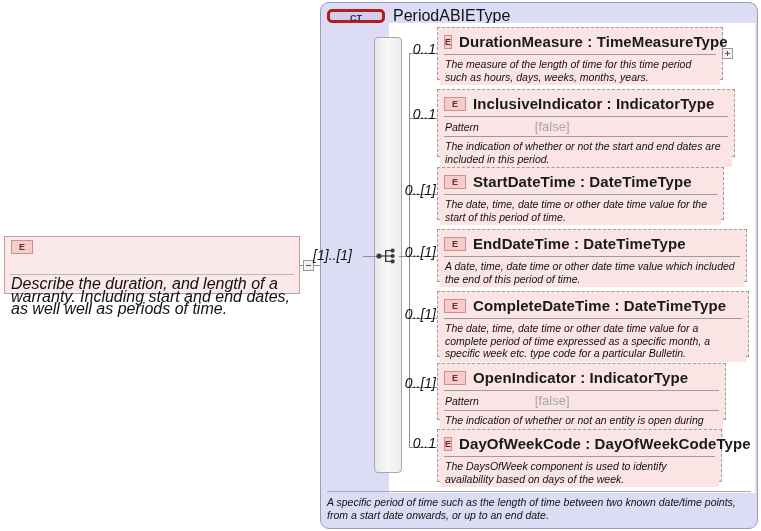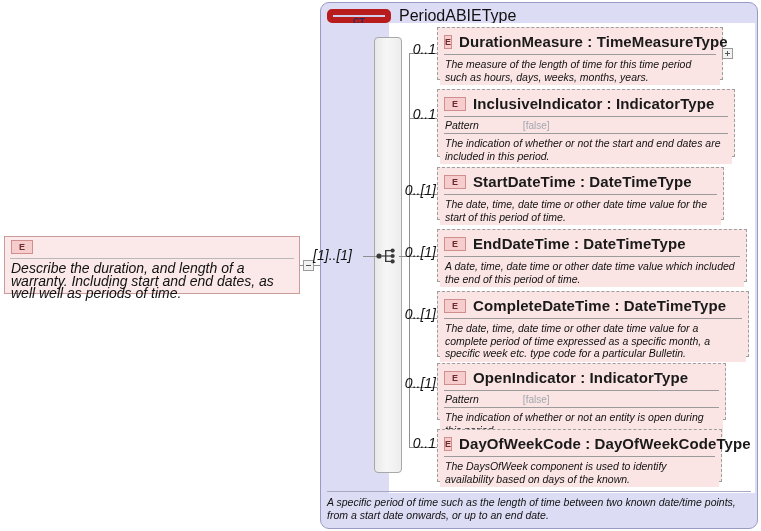--- a/index.html
+++ b/index.html
@@ -46,24 +46,24 @@
   }
   .ename{
     font-size:15px;
     font-weight:bold;
     color:#1a1a1a;
     white-space:nowrap;
     letter-spacing:0.1px;
   }
   .edesc{
     border-top:1px solid #b9b9b9;
-    margin:0 5px;
+    margin:16px 5px;
     padding:3px 1px 3px 1px;
     font-style:italic;
-    font-size:14px;
+    font-size:16px;
     line-height:12.5px;
     color:#111;
   }
 
   
   .ctbox{
     position:absolute;
     left:320px;top:2px;width:438px;height:527px;
     background:#dcdcf5;
     border:1px solid #9a9ac4;
@@ -72,21 +72,21 @@
   }
   .ct-head{
     position:absolute;left:6px;top:4px;
     display:flex;align-items:center;gap:8px;
   }
   .ctbadge{
     display:inline-block;
     min-width:26px;height:14px;line-height:12px;
     text-align:center;font-size:9px;font-weight:bold;
     color:#2b2b5e;background:#cfcff0;
-    border:6px solid #b91c1c;border-radius:5px;
+    border:3px solid #b91c1c;border-radius:5px;
     box-sizing:border-box;padding:0 20px;
   }
   .ct-title{font-size:16px;color:#111;white-space:nowrap;}
 
   
   .inner{
     position:absolute;
     left:4px;top:20px;width:430px;height:470px;
     background:#ffffff;
     box-sizing:border-box;
@@ -146,24 +146,24 @@
     font-style:italic;
     font-size:10.5px;
     line-height:12.5px;
     color:#111;
   }
   .card-pattern{
     border-top:1px solid #9b9b9b;
     margin:0 4px;
     padding:2px 1px 2px 1px;
     font-size:10.5px;
-    display:flex;gap:16px;align-items:baseline;
+    display:flex;gap:28px;align-items:baseline;
   }
   .card-pattern .plabel{font-style:italic;color:#111;}
-  .card-pattern .pval{color:#a2a8ae;font-size:10px;padding-left:28px;}
+  .card-pattern .pval{color:#a2a8ae;font-size:13px;padding-left:28px;}
 
   
   .card-label{
     position:absolute;
     font-size:14px;
     font-style:italic;
     color:#111;
     white-space:nowrap;
     text-align:right;
   }
@@ -327,17 +327,17 @@
   </div>
 
   <div class="hline" style="left:409px;top:447px;width:28px;"></div>
   <div class="card-label" style="left:406px;top:435px;width:30px;">0..1</div>
   <div class="child" style="left:437px;top:429px;width:285px;height:53px;">
     <div class="inner-card">
       <div class="card-hdr">
         <span class="ebadge">E</span>
         <span class="ename">DayOfWeekCode : DayOfWeekCodeType</span>
       </div>
-      <div class="card-desc">The DaysOfWeek component is used to identify availability based on days of the known.</div>
+      <div class="card-desc">The DaysOfWeek component is used to identify availability based on days of the week.</div>
     </div>
   </div>
 
 </div>
 
 </body></html>

